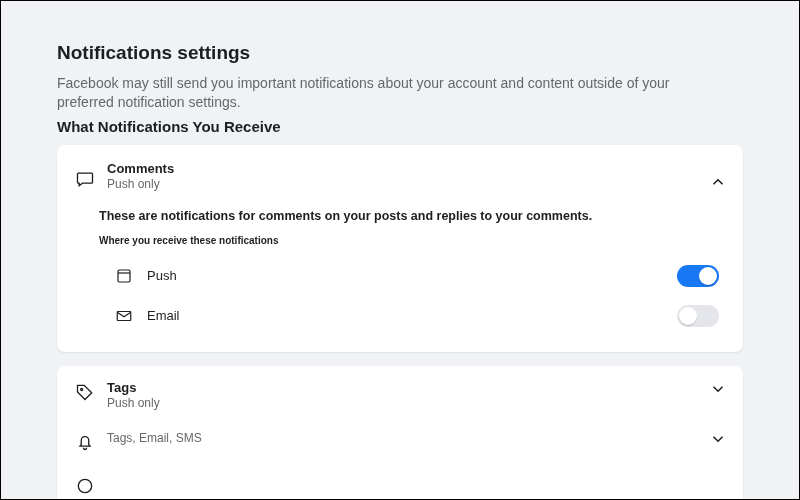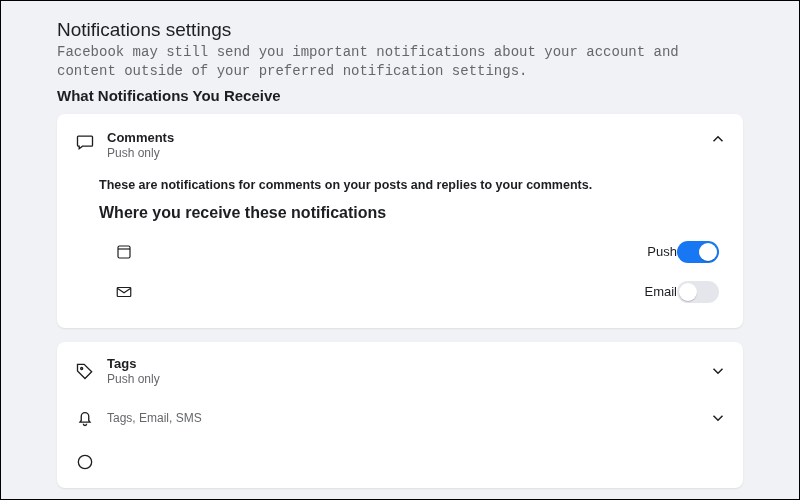--- a/index.html
+++ b/index.html
@@ -9,48 +9,48 @@
     width: 800px;
     height: 500px;
     overflow: hidden;
     border: 1px solid #000;
   }
   .page {
     padding: 18px 56px 0 56px;
   }
   .page-title {
     font-size: 19px;
-    font-weight: 400;
-    color: #1c1e21;
+    font-weight: 700;
+    color: #1c1e21;
+    margin-top: 23px;
   }
   .page-desc {
     font-size: 14px;
     color: #65676b;
-    margin-top: 2px;
+    margin-top: 10px;
     line-height: 1.35;
     max-width: 640px;
-    font-family: Liberation Mono, monospace;
   }
   .section-title {
     font-size: 15px;
     font-weight: 700;
     color: #1c1e21;
     margin-top: 6px;
     margin-bottom: 10px;
   }
   .card {
     background: #fff;
     border-radius: 8px;
     box-shadow: 0 1px 2px rgba(0,0,0,0.08);
     padding: 10px 16px;
     margin-bottom: 14px;
   }
   .row {
     display: flex;
-    align-items: flex-start;
+    align-items: flex-end;
     padding: 6px 0;
     cursor: pointer;
   }
   .row-icon {
     width: 24px;
     height: 24px;
     display: flex;
     align-items: center;
     justify-content: center;
     flex: 0 0 24px;
@@ -79,30 +79,29 @@
   .expanded-body {
     padding: 4px 4px 6px 26px;
   }
   .desc-line {
     font-size: 12.5px;
     font-weight: 700;
     color: #1c1e21;
     margin: 8px 0 12px 0;
   }
   .where-line {
-    font-size: 16px;
+    font-size: 10px;
     font-weight: 600;
     color: #1c1e21;
     margin-bottom: 10px;
   }
   .channel-row {
     display: flex;
     align-items: center;
     padding: 8px 4px 8px 14px;
-    text-align: right;
   }
   .channel-row .row-icon { width: 22px; flex: 0 0 22px; }
   .channel-label {
     flex: 1;
     font-size: 13px;
     color: #1c1e21;
     margin-left: 12px;
   }
   .toggle {
     position: relative;
@@ -126,21 +125,21 @@
   }
   .toggle.on {
     background: #1877f2;
   }
   .toggle.on .knob {
     left: 22px;
   }
   .list-card { padding: 4px 16px; }
   .list-row {
     display: flex;
-    align-items: center;
+    align-items: flex-start;
     padding: 10px 0;
     cursor: pointer;
   }
   svg { display: block; }
 </style>
 </head>
 <body>
 
 <div class="page">
   <h1 class="page-title">Notifications settings</h1>

